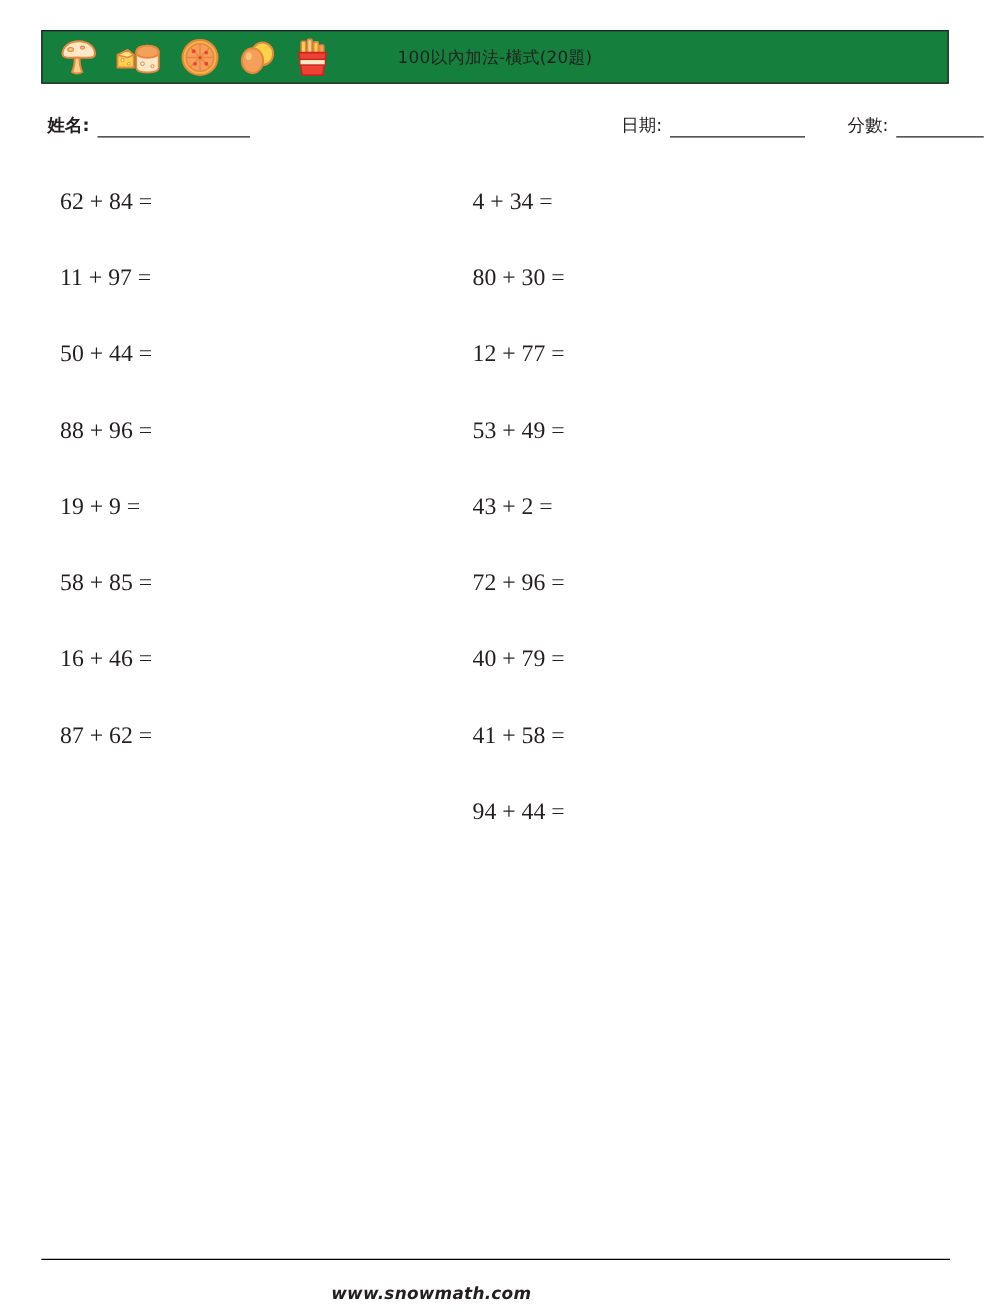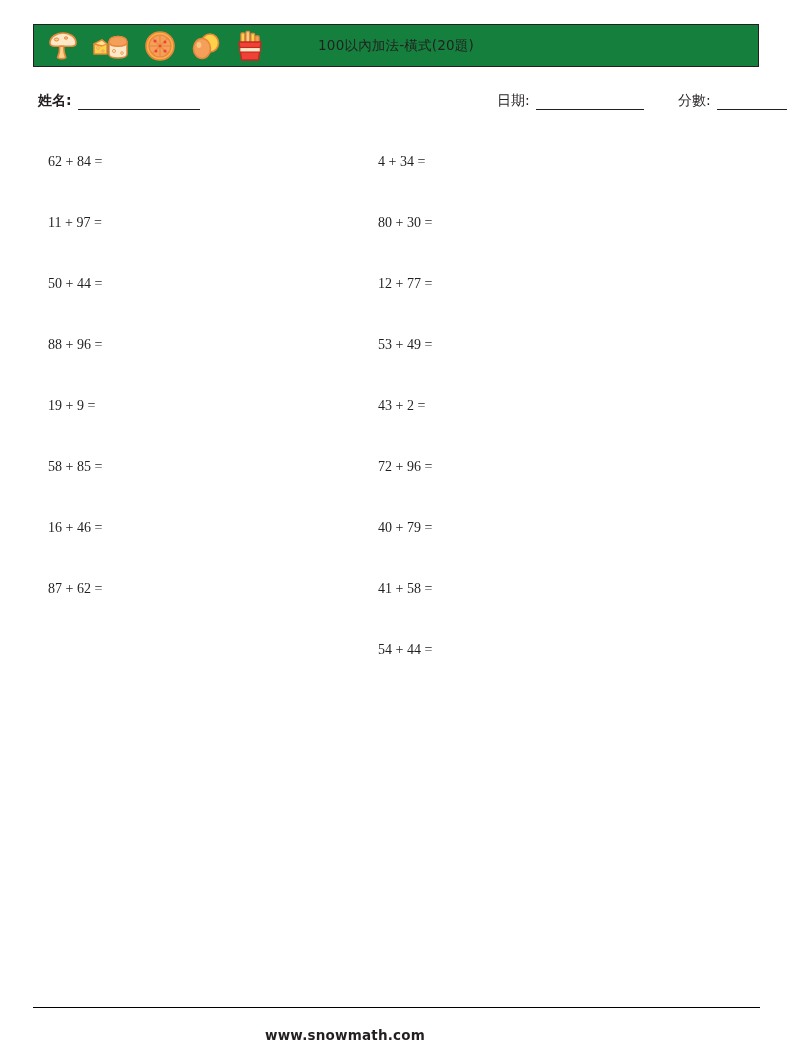--- a/index.html
+++ b/index.html
@@ -95,21 +95,21 @@
   .prob-col {
     position: absolute;
     top: 0;
   }
   .col-left  { left: 48px; }
   .col-right { left: 378px; }
 
   .problem {
     height: 61px;
     line-height: 44px;
-    font-size: 14px;
+    font-size: 19px;
     font-family: "Liberation Serif", "DejaVu Serif", serif;
     color: #231f20;
     white-space: nowrap;
   }
 
   
   .footer-rule {
     position: absolute;
     left: 33px;
     top: 1007px;
@@ -121,20 +121,21 @@
     position: absolute;
     left: 0;
     top: 1027px;
     width: 690px;
     text-align: center;
     font-family: "DejaVu Sans", "Liberation Sans", sans-serif;
     font-size: 13.5px;
     font-weight: 700;
     color: #231f20;
     letter-spacing: 0.2px;
+    font-style: italic;
   }
 </style>
 </head>
 <body>
 
 <div class="header-box">
 
   <div class="icon-strip">
 
     <span>
@@ -237,19 +238,19 @@
 
   <div class="prob-col col-right">
     <div class="problem">4 + 34 =</div>
     <div class="problem">80 + 30 =</div>
     <div class="problem">12 + 77 =</div>
     <div class="problem">53 + 49 =</div>
     <div class="problem">43 + 2 =</div>
     <div class="problem">72 + 96 =</div>
     <div class="problem">40 + 79 =</div>
     <div class="problem">41 + 58 =</div>
-    <div class="problem">54 + 44 =</div>
+    <div class="problem">94 + 44 =</div>
   </div>
 
 </div>
 
 <div class="footer-rule"></div>
 <div class="footer-text">www.snowmath.com</div>
 
 </body></html>

